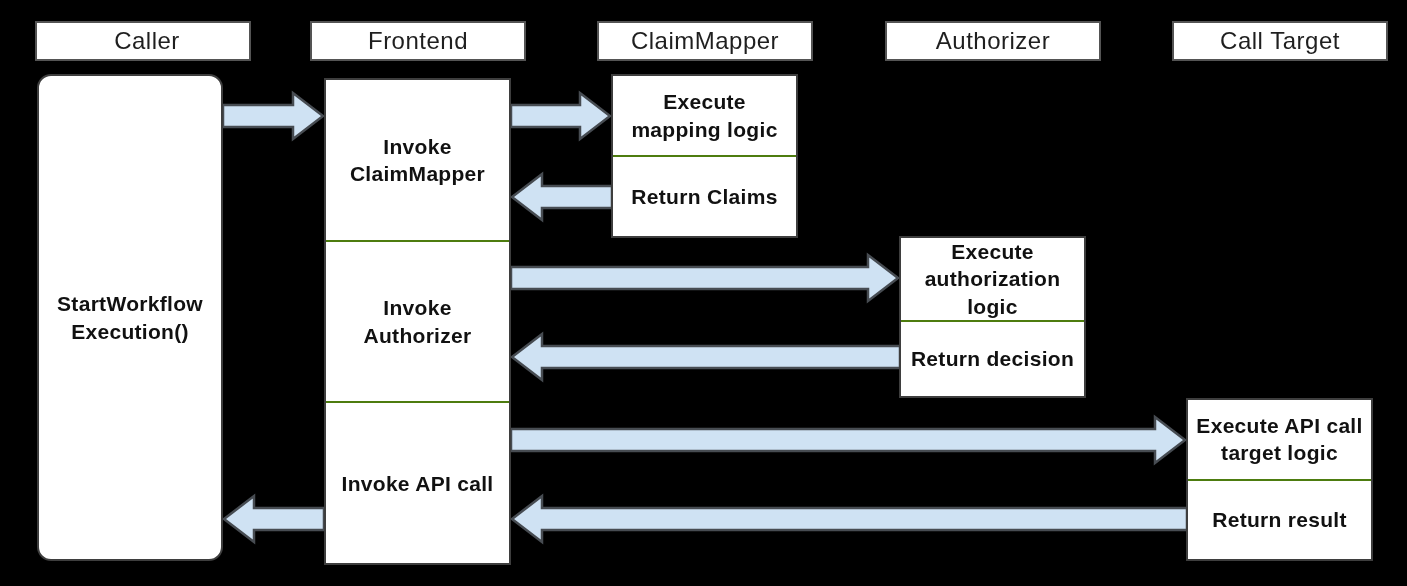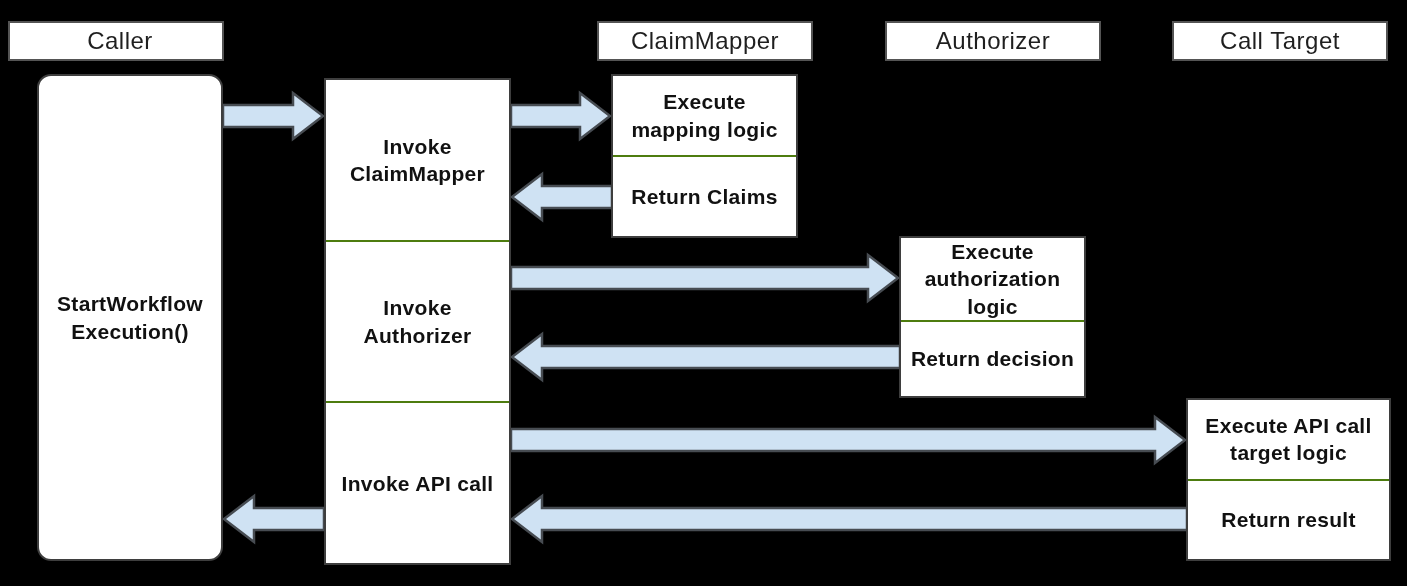--- a/index.html
+++ b/index.html
@@ -62,22 +62,22 @@
     color: #111111;
     padding: 0 4px;
   }
   .act .section + .section {
     border-top: 2px solid #4d7c0f;
   }
   #caller-activation { left: 37px;  top: 74px;  width: 186px; height: 487px; border-radius: 14px; }
   #frontend-activation { left: 324px; top: 78px;  width: 187px; height: 487px; }
   #claimmapper-activation { left: 611px; top: 74px;  width: 187px; height: 164px; }
   #authorizer-activation { left: 899px; top: 236px; width: 187px; height: 162px; }
-  #calltarget-activation { left: 1186px; top: 398px; width: 205px; height: 163px; }
-  #hdr-caller { left: 8px; padding-left: 8px; }
+  #calltarget-activation { left: 1186px; top: 398px; width: 187px; height: 163px; }
+  #hdr-caller { left: 35px; padding-left: 8px; }
   #hdr-frontend { left: 310px; }
   #hdr-claimmapper { left: 597px; }
   #hdr-authorizer { left: 885px; }
   #hdr-calltarget { left: 1172px; }
 </style>
 </head>
 <body>
 
 <div class="stage">
 
@@ -86,20 +86,21 @@
       <polygon points="511,105 580,105 580,93 610,116 580,139 580,127 511,127" fill="#cfe2f3" stroke="#474c52" stroke-width="2.5" stroke-linejoin="miter"></polygon>
       <polygon points="612,186 542,186 542,174 512,197 542,220 542,208 612,208" fill="#cfe2f3" stroke="#474c52" stroke-width="2.5" stroke-linejoin="miter"></polygon>
       <polygon points="511,267 868,267 868,255 898,278 868,301 868,289 511,289" fill="#cfe2f3" stroke="#474c52" stroke-width="2.5" stroke-linejoin="miter"></polygon>
       <polygon points="900,346 542,346 542,334 512,357 542,380 542,368 900,368" fill="#cfe2f3" stroke="#474c52" stroke-width="2.5" stroke-linejoin="miter"></polygon>
       <polygon points="511,429 1155,429 1155,417 1185,440 1155,463 1155,451 511,451" fill="#cfe2f3" stroke="#474c52" stroke-width="2.5" stroke-linejoin="miter"></polygon>
       <polygon points="1187,508 542,508 542,496 512,519 542,542 542,530 1187,530" fill="#cfe2f3" stroke="#474c52" stroke-width="2.5" stroke-linejoin="miter"></polygon>
       <polygon points="324,508 254,508 254,496 224,519 254,542 254,530 324,530" fill="#cfe2f3" stroke="#474c52" stroke-width="2.5" stroke-linejoin="miter"></polygon>
     </svg>
 
   <div class="hdr" id="hdr-caller">Caller</div>
+  <div class="hdr" id="hdr-frontend">Frontend</div>
   <div class="hdr" id="hdr-claimmapper">ClaimMapper</div>
   <div class="hdr" id="hdr-authorizer">Authorizer</div>
   <div class="hdr" id="hdr-calltarget">Call Target</div>
 
   <div class="act" id="caller-activation">
     <div class="section">StartWorkflow
 Execution()</div>
   </div>
 
   <div class="act" id="frontend-activation">

